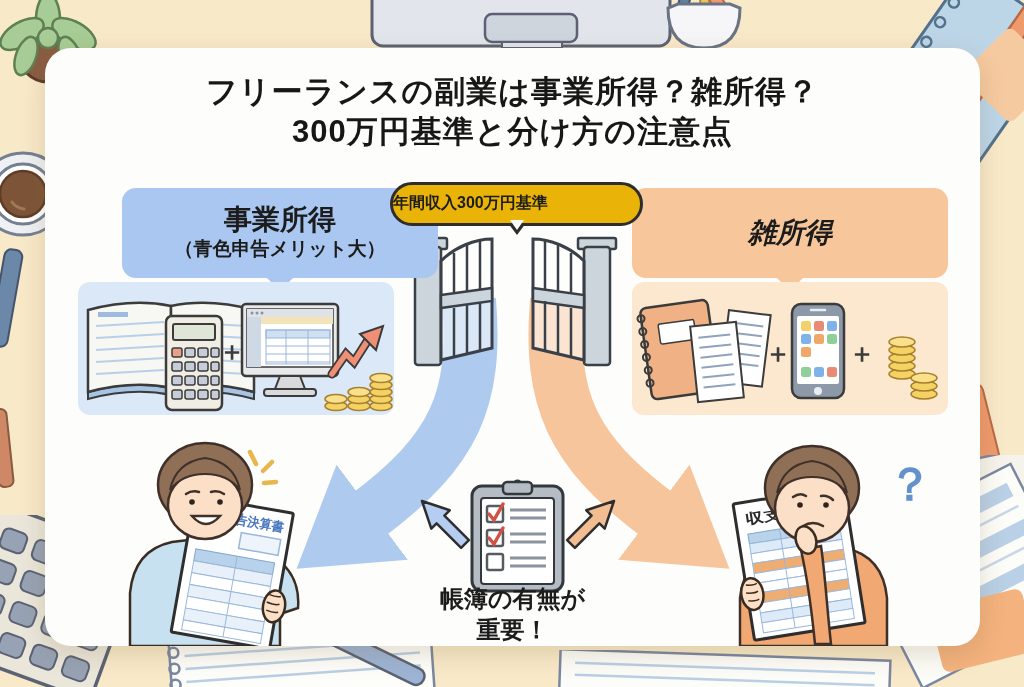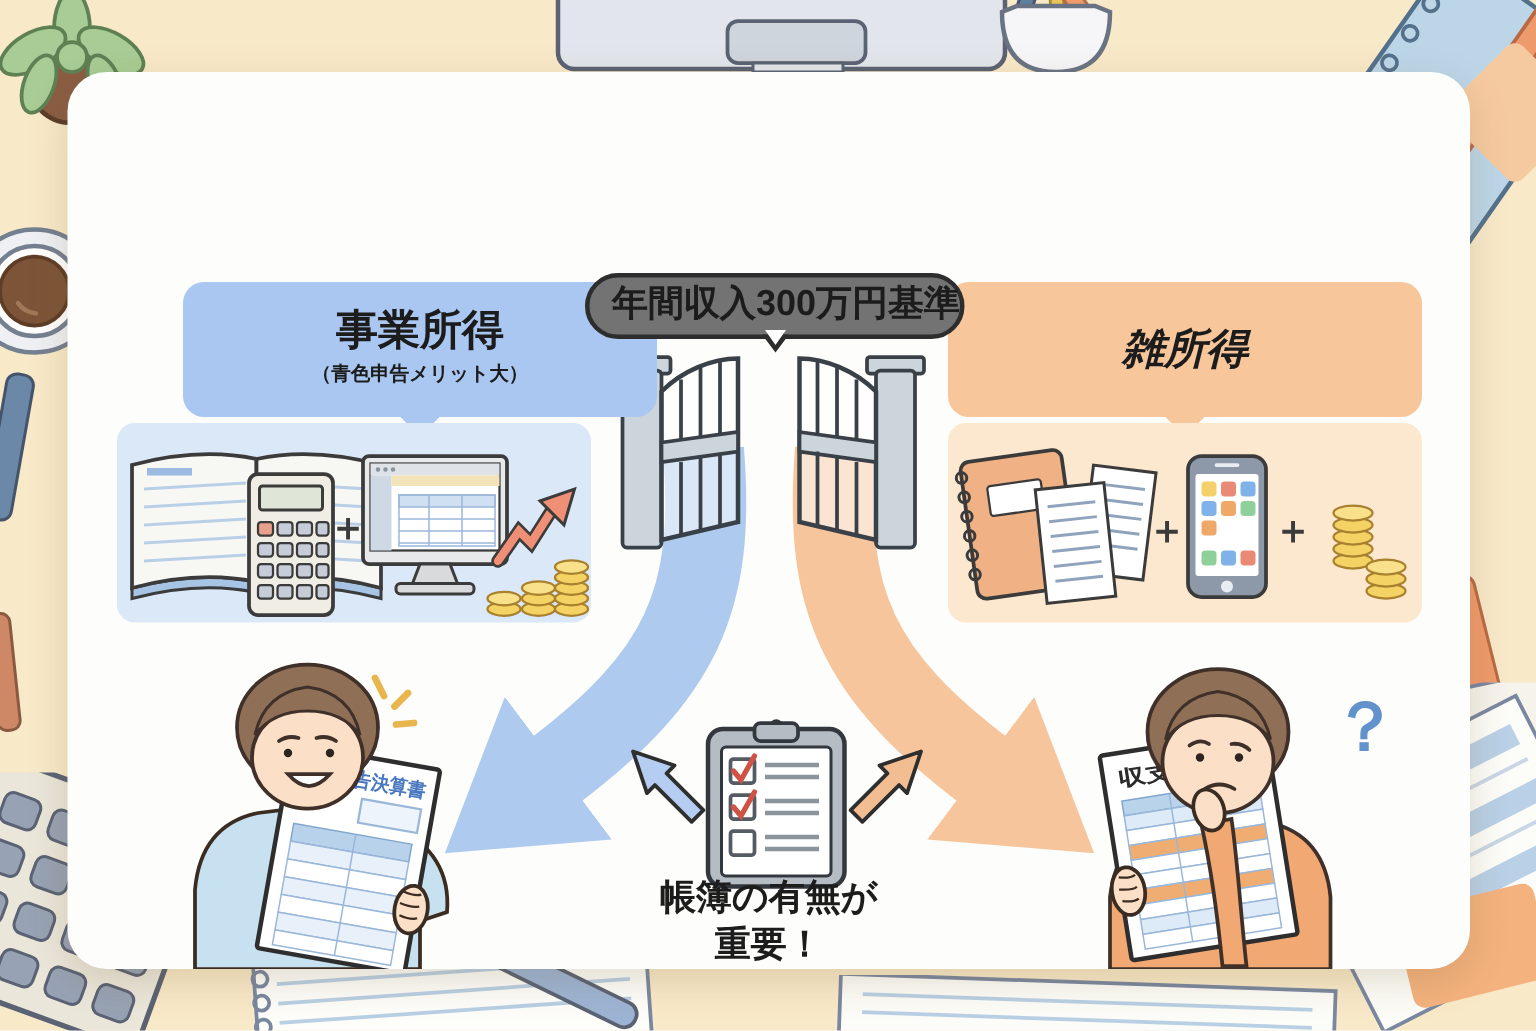--- a/index.html
+++ b/index.html
@@ -16,32 +16,32 @@
     background:#fdfdfb;border-radius:26px;z-index:1;overflow:hidden;
     box-shadow:0 8px 26px rgba(120,90,40,.20);
   }
   .title{position:absolute;top:24px;left:0;width:100%;text-align:center;
     font-size:31px;font-weight:900;line-height:40px;letter-spacing:1px;color:#171717;}
   .hdr{position:absolute;top:140px;width:316px;height:90px;border-radius:14px;
     display:flex;flex-direction:column;align-items:center;justify-content:center;z-index:3;}
   .hdr.blue{left:33px;background:#a9c7f0;margin-left:44px;}
   .hdr.orange{left:587px;background:#f7c79b;font-style:italic;}
   .hdr .h1{font-size:28px;font-weight:900;line-height:32px;}
-  .hdr .h2{font-size:13px;font-weight:800;line-height:26px;}
+  .hdr .h2{font-size:19px;font-weight:800;line-height:26px;}
   .hdr::after{content:"";position:absolute;bottom:-13px;left:50%;margin-left:-14px;
     border-left:14px solid transparent;border-right:14px solid transparent;}
   .hdr.blue::after{border-top:14px solid #a9c7f0;}
   .hdr.orange::after{border-top:14px solid #f7c79b;}
   .panel{position:absolute;top:234px;width:316px;height:133px;border-radius:12px;z-index:3;}
   .panel.blue{left:33px;background:#dbe8f8;}
   .panel.orange{left:587px;background:#fce8cf;}
   .panel svg{position:absolute;inset:0;}
   .bubble{position:absolute;left:345px;top:134px;width:247px;height:38px;z-index:5;
-    background:#737373;border:3px solid #2d2d2d;border-radius:22px;
-    text-align:right;font-size:24px;font-weight:900;line-height:36px;}
+    background:#eab308;border:3px solid #2d2d2d;border-radius:22px;
+    text-align:left;font-size:16px;font-weight:900;line-height:36px;}
   .bubble::after{content:"";position:absolute;left:50%;bottom:-12px;margin-left:-9px;
     border-left:9px solid transparent;border-right:9px solid transparent;border-top:12px solid #2d2d2d;}
   .bubble::before{content:"";position:absolute;left:50%;bottom:-7px;margin-left:-7px;z-index:1;
     border-left:7px solid transparent;border-right:7px solid transparent;border-top:10px solid #fff;}
   .layer{position:absolute;inset:0;z-index:2;}
   .gate-svg{position:absolute;left:350px;top:183px;z-index:3;}
   .clip-svg{position:absolute;left:425px;top:430px;z-index:4;}
   .note{position:absolute;top:535px;left:0;width:100%;text-align:center;z-index:4;
     font-size:24px;font-weight:900;line-height:31px;}
   .person{position:absolute;z-index:4;}
@@ -177,20 +177,24 @@
       <line x1="20" y1="18" x2="320" y2="18" stroke="#b9cfe4" stroke-width="2.5"></line>
       <line x1="20" y1="30" x2="320" y2="30" stroke="#b9cfe4" stroke-width="2.5"></line>
     </g>
   </svg>
 
   <div class="patch" style="left:975px;top:40px;width:70px;height:70px;background:#f6caa0;transform:rotate(45deg);"></div>
   <div class="patch" style="left:935px;top:598px;width:95px;height:65px;background:#f3b27e;transform:rotate(-14deg);"></div>
 
   <div class="card">
 
+    <div class="title">
+      <div>フリーランスの副業は事業所得？雑所得？</div>
+      <div>300万円基準と分け方の注意点</div>
+    </div>
 
     <svg class="layer" width="935" height="598" viewBox="0 0 935 598">
       <defs>
         <marker id="mB" markerUnits="strokeWidth" markerWidth="1.9" markerHeight="2.2" refX="0.12" refY="1.1" orient="auto">
           <polygon points="0,0 1.75,1.1 0,2.2" fill="#aecaee"></polygon>
         </marker>
         <marker id="mO" markerUnits="strokeWidth" markerWidth="1.9" markerHeight="2.2" refX="0.12" refY="1.1" orient="auto">
           <polygon points="0,0 1.75,1.1 0,2.2" fill="#f6c59c"></polygon>
         </marker>
       </defs>

